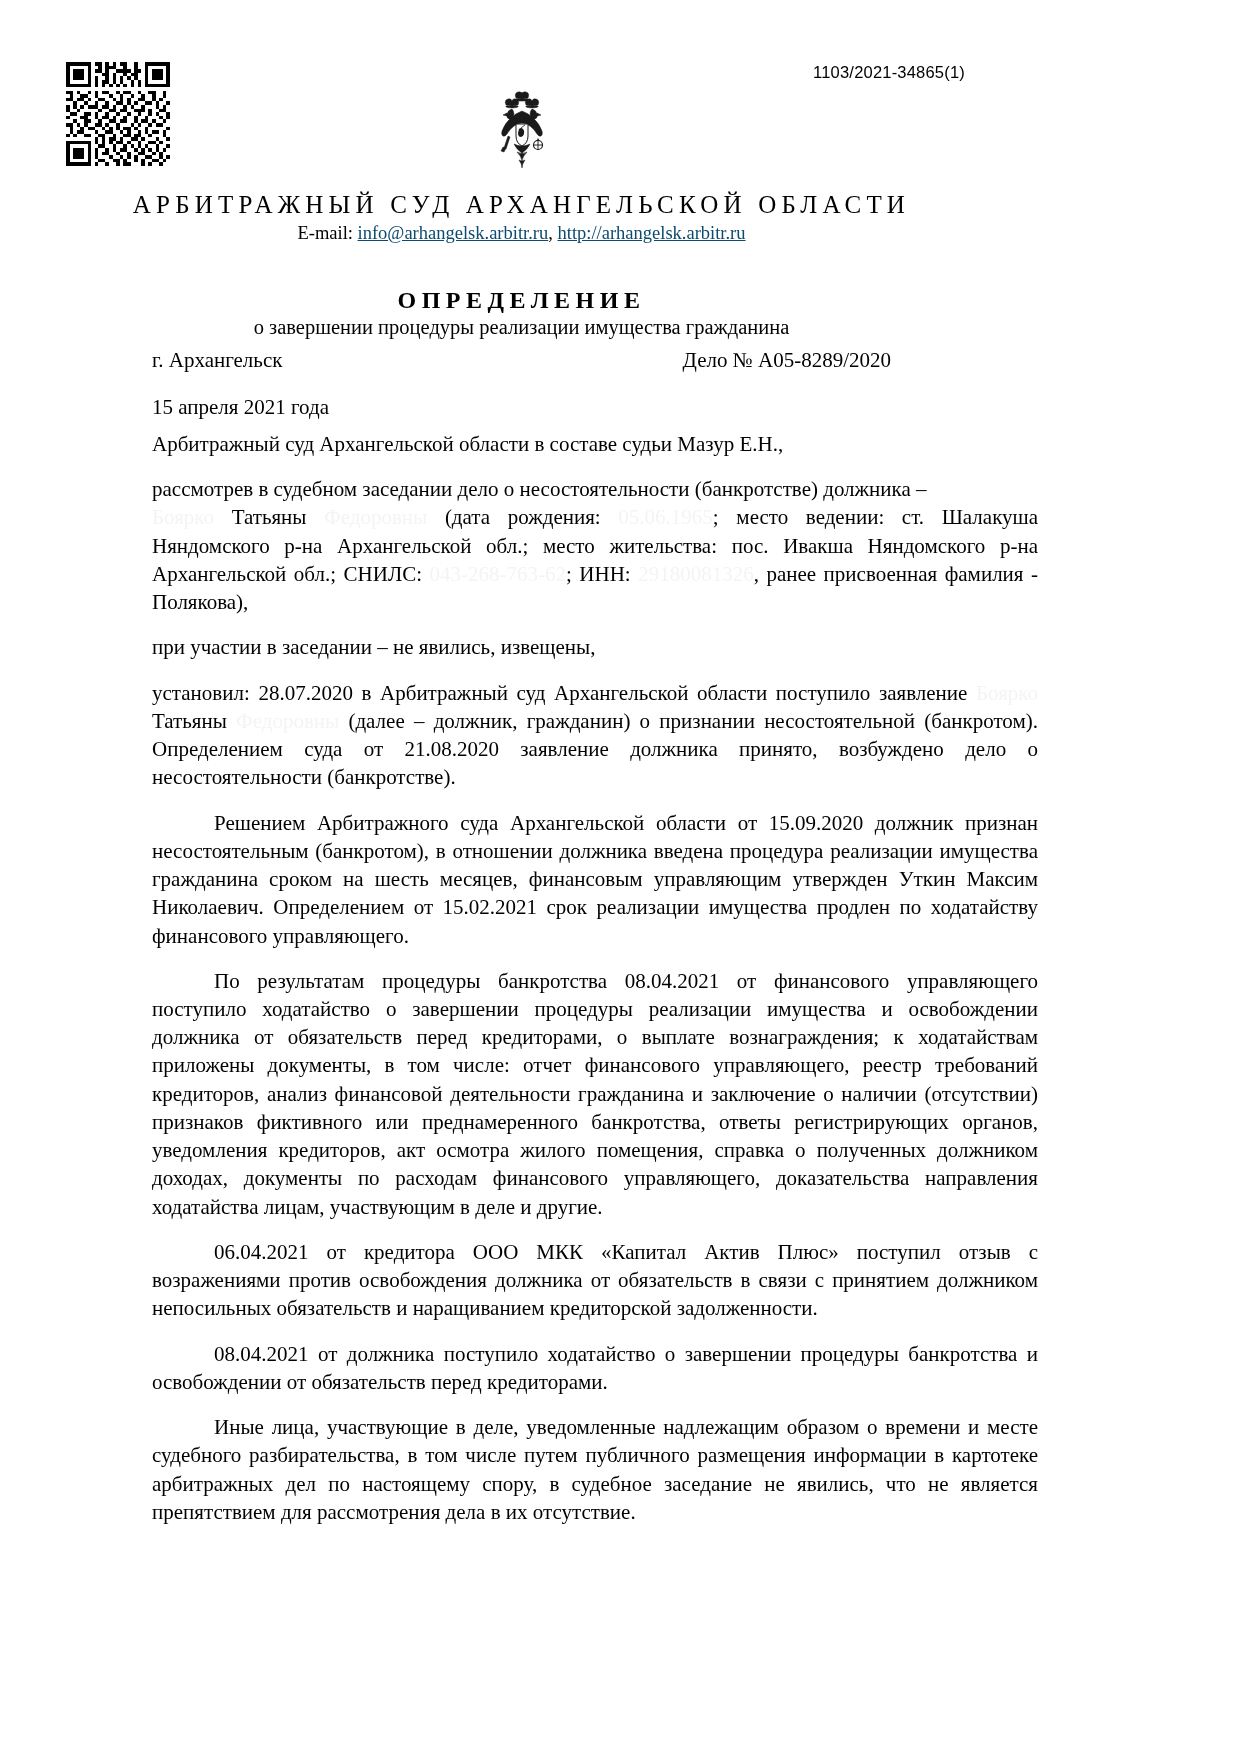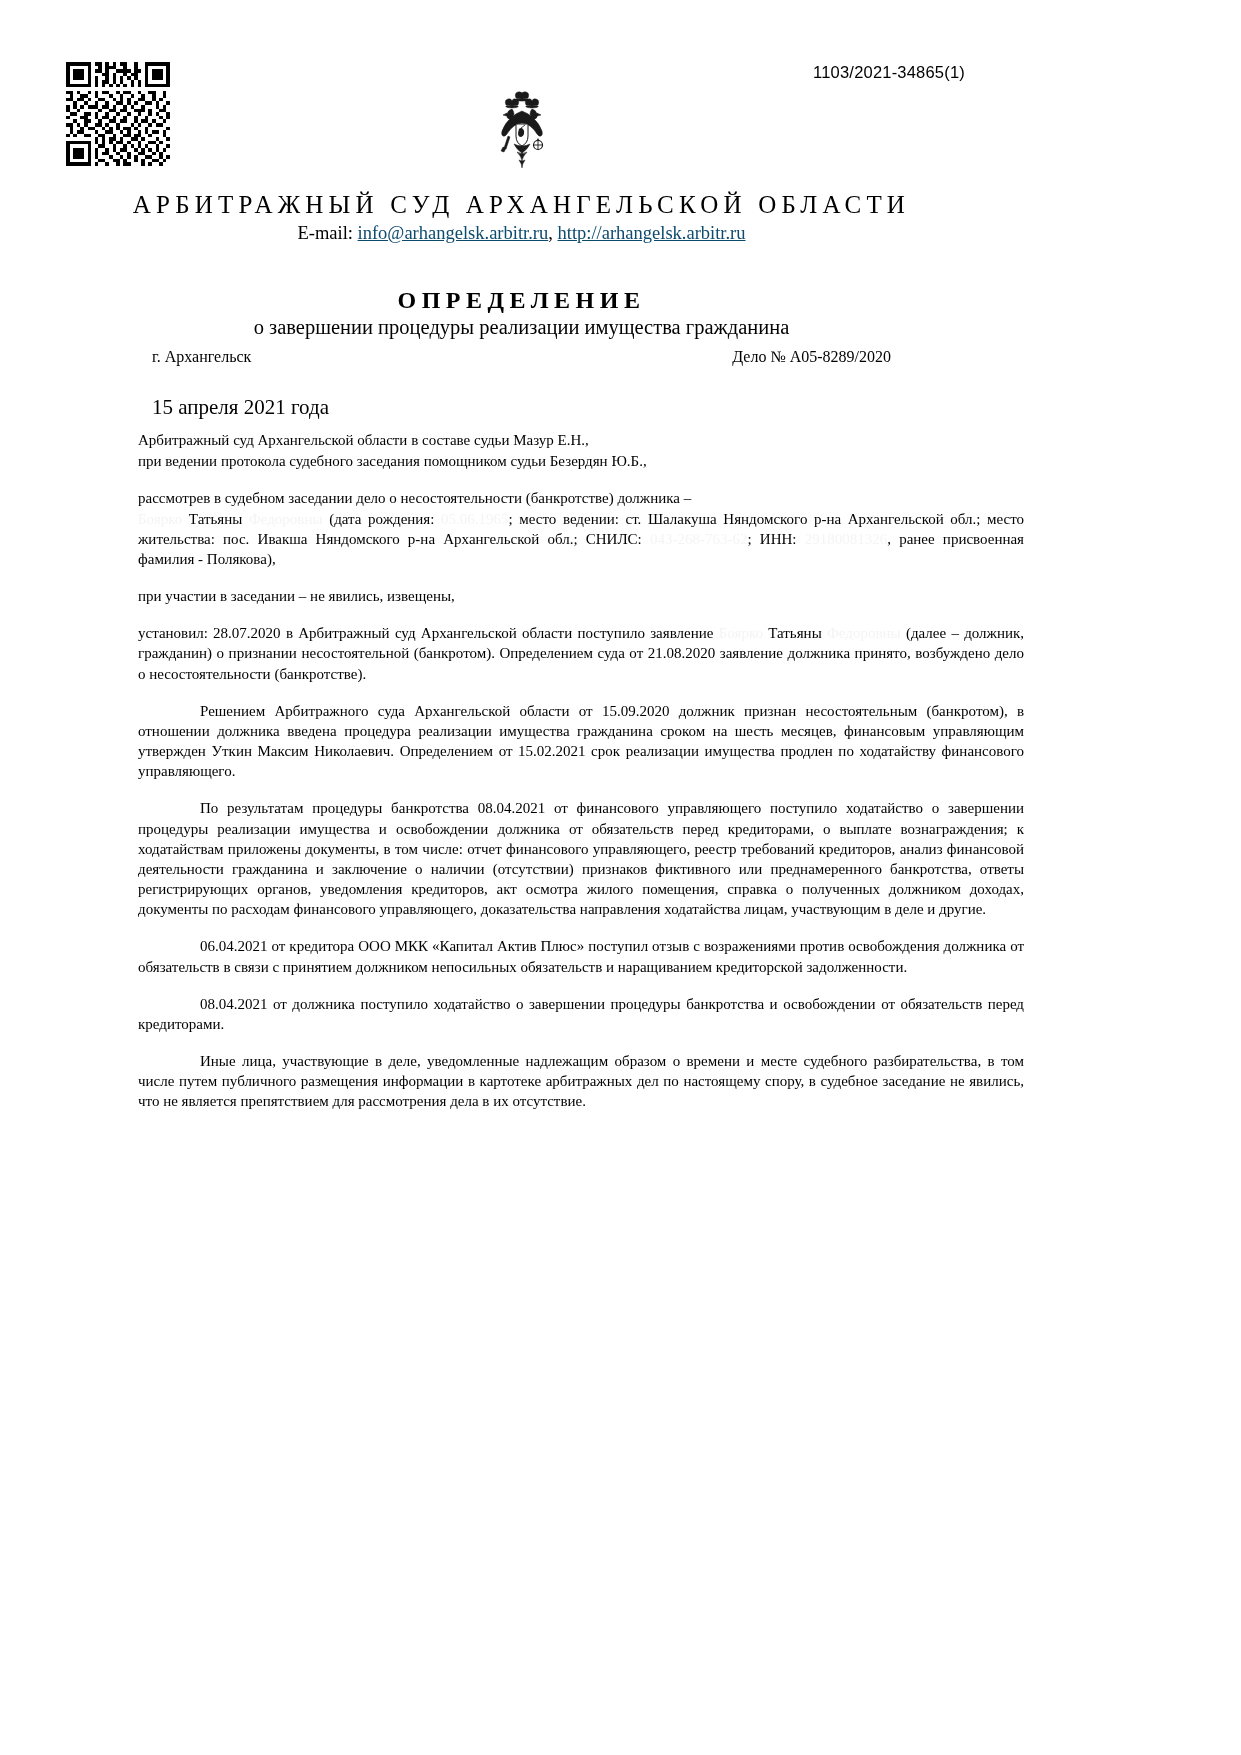--- a/index.html
+++ b/index.html
@@ -107,38 +107,38 @@
 
   
   .meta-row {
     position: absolute;
     top: 348px;
     left: 152px;
     right: 152px;
     display: flex;
     justify-content: space-between;
     align-items: baseline;
-    font-size: 16px;
+    font-size: 21px;
   }
 
   
   .date-line {
     position: absolute;
     top: 395px;
     left: 152px;
     font-size: 21px;
   }
 
   
   .body {
     position: absolute;
     top: 430px;
-    left: 138px;
+    left: 152px;
     width: 886px;
-    font-size: 15px;
+    font-size: 21px;
     line-height: 1.345;
   }
   .body p {
     margin: 0;
     padding: 0;
   }
   p.j {
     text-align: justify;
     text-justify: inter-word;
   }
@@ -453,21 +453,20 @@
     <span>г. Архангельск</span>
     <span>Дело № А05-8289/2020</span>
   </div>
 
   <div class="date-line">15 апреля 2021 года</div>
 
   <div class="body">
 
     <p>Арбитражный суд Архангельской области в составе судьи Мазур Е.Н.,</p>
 
-    <p class="gap-sm">при ведении протокола судебного заседания помощником судьи Безердян Ю.Б.,</p>
 
     <p class="j gap">рассмотрев в судебном заседании дело о несостоятельности (банкротстве) должника –</p>
 
     <p class="j">
       <span class="redact">Боярко</span>
       <span>Татьяны</span>
       <span class="redact">Федоровны</span>
       <span>(дата рождения:</span>
       <span class="redact">05.06.1965</span><span>; место ведении: ст. Шалакуша Няндомского р-на Архангельской обл.; место жительства: пос. Ивакша Няндомского р-на Архангельской обл.; СНИЛС:</span>
       <span class="redact">043-268-763-62</span><span>; ИНН:</span>

